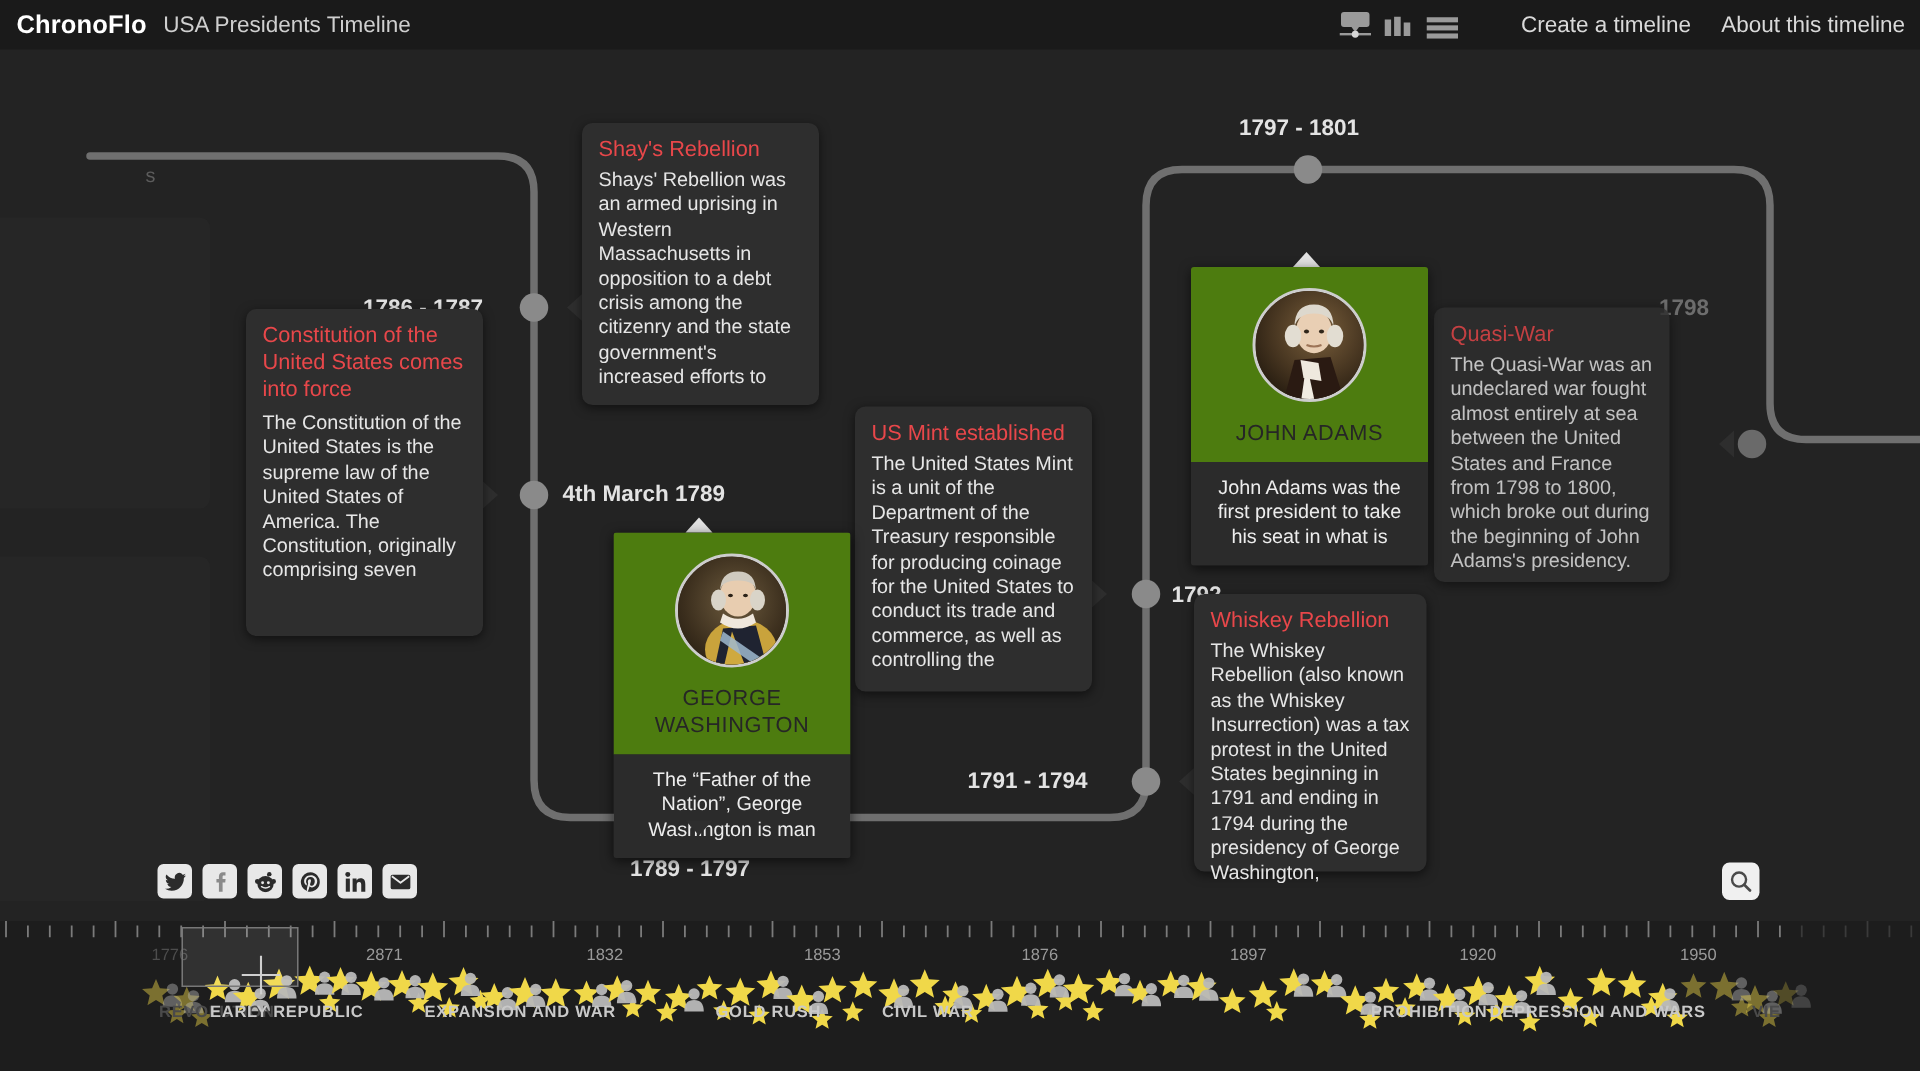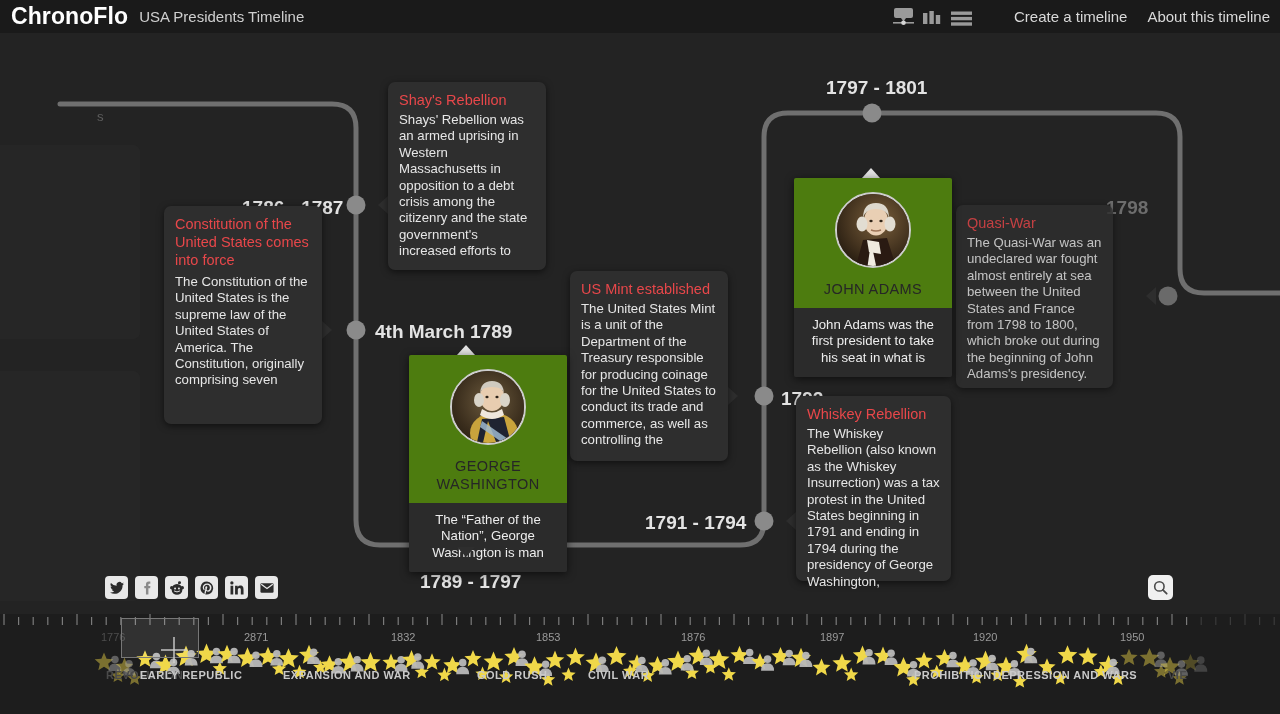--- a/index.html
+++ b/index.html
@@ -10,34 +10,34 @@
     overflow: hidden;
   }
   #root { position: relative; width: 1280px; height: 714px; background: #232323; }
 
   
   .header {
     position: absolute; left: 0; top: 0; width: 1280px; height: 33px;
     background: #1a1a1a; display: flex; align-items: center;
     z-index: 60;
   }
-  .brand { font-size: 23px; font-weight: bold; color: #fff; margin-left: 11px; letter-spacing: .1px; }
+  .brand { font-size: 17px; font-weight: bold; color: #fff; margin-left: 11px; letter-spacing: .1px; }
   .subtitle { font-size: 15px; color: #cfcfcf; margin-left: 11px; }
   .header-right { margin-left: auto; display: flex; align-items: center; gap: 0px; padding-right: 10px; }
   .viewicons { display: flex; align-items: flex-end; gap: 9px; margin-right: 22px; }
   .vi { cursor: pointer; display: block; }
   .hlink { font-size: 15px; color: #d9d9d9; margin-left: 20px; cursor: pointer; white-space: nowrap; }
 
   
   .stage { position: absolute; left: 0; top: 33px; width: 1280px; height: 568px; overflow: hidden; }
   .svgpath { position: absolute; left: 0; top: 0; width: 1280px; height: 568px; }
 
   
   .datelabel {
-    position: absolute; font-size: 19px; font-weight: bold; color: #e3e3e3;
+    position: absolute; font-size: 15px; font-weight: bold; color: #e3e3e3;
     white-space: nowrap; cursor: pointer;
   }
   .datelabel.dim { color: #6d6d6d; }
 
   
   .card {
     position: absolute; background: #2e2e2e; border-radius: 7px;
     padding: 9px 11px 12px 11px;
     box-shadow: 0 2px 7px rgba(0,0,0,.55);
     cursor: pointer;

